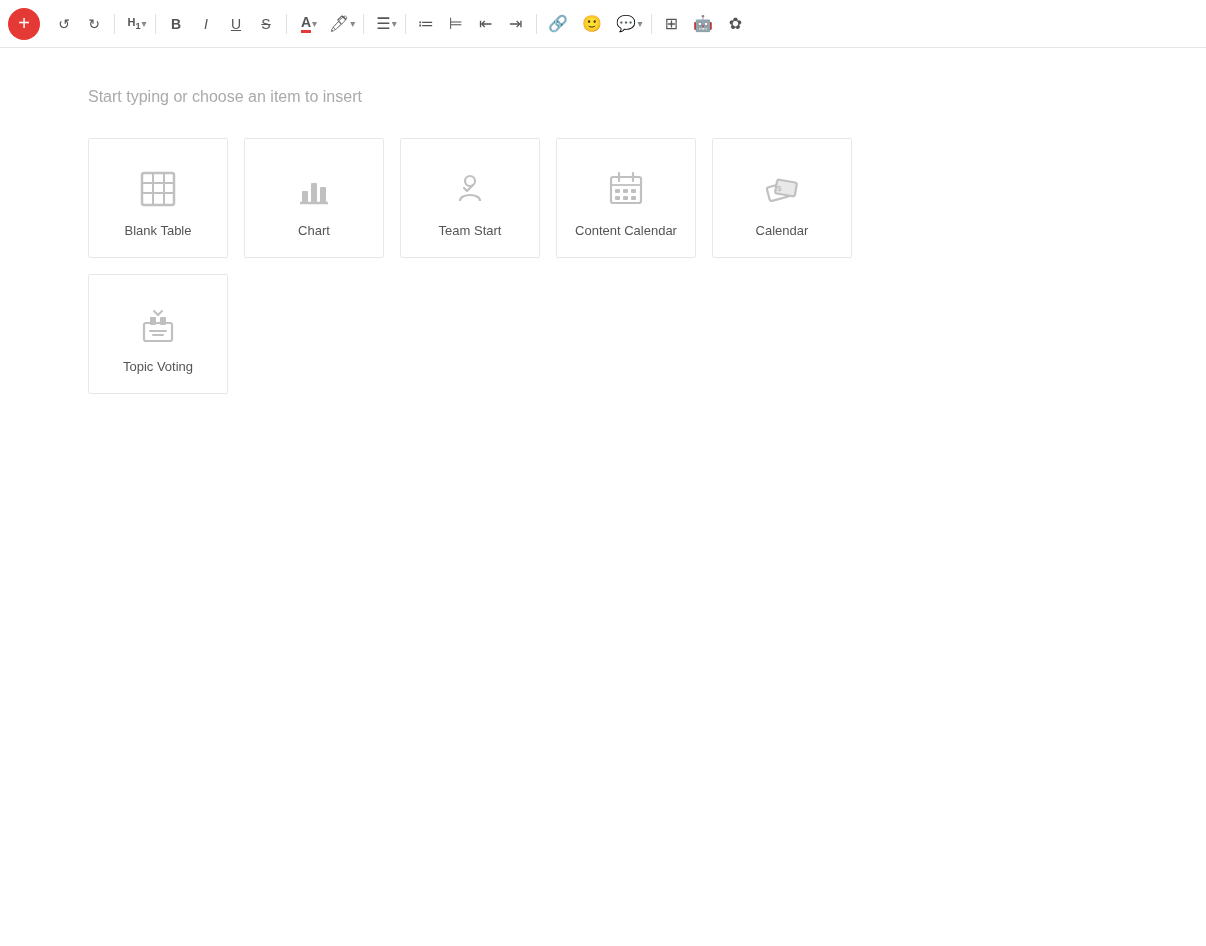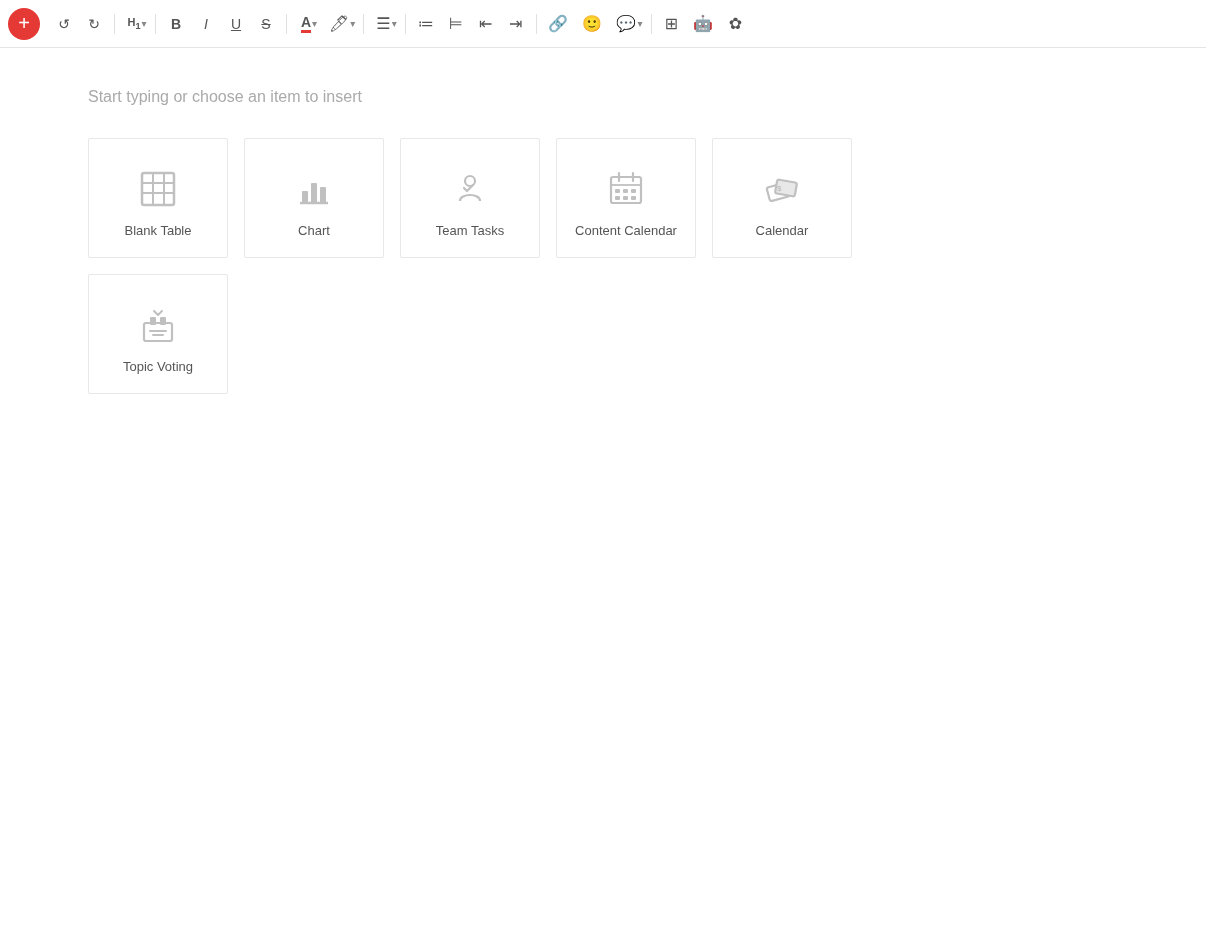--- a/index.html
+++ b/index.html
@@ -233,21 +233,21 @@
     </div>
 
     <div class="card">
       <div class="card-icon">
         <svg class="icon-svg" viewBox="0 0 36 36" xmlns="http://www.w3.org/2000/svg">
           <circle cx="18" cy="10" r="5" fill="none" stroke="#c0c0c0" stroke-width="2.2"></circle>
           <path d="M8 30 C8 22 28 22 28 30" fill="none" stroke="#c0c0c0" stroke-width="2.2"></path>
           <polyline points="12,17 15,20 21,14" fill="none" stroke="#c0c0c0" stroke-width="2.2" stroke-linecap="round" stroke-linejoin="round"></polyline>
         </svg>
       </div>
-      <span class="card-label">Team Tasks</span>
+      <span class="card-label">Team Start</span>
     </div>
 
 
     <div class="card">
       <div class="card-icon">
         <svg class="icon-svg" viewBox="0 0 36 36" xmlns="http://www.w3.org/2000/svg">
           <rect x="3" y="6" width="30" height="26" rx="2" fill="none" stroke="#c0c0c0" stroke-width="2.2"></rect>
           <line x1="3" y1="14" x2="33" y2="14" stroke="#c0c0c0" stroke-width="1.8"></line>
           <line x1="11" y1="2" x2="11" y2="10" stroke="#c0c0c0" stroke-width="2.2" stroke-linecap="round"></line>
           <line x1="25" y1="2" x2="25" y2="10" stroke="#c0c0c0" stroke-width="2.2" stroke-linecap="round"></line>

